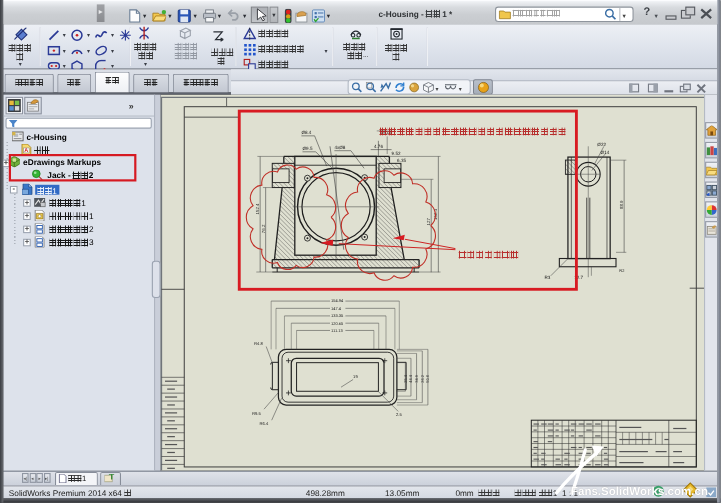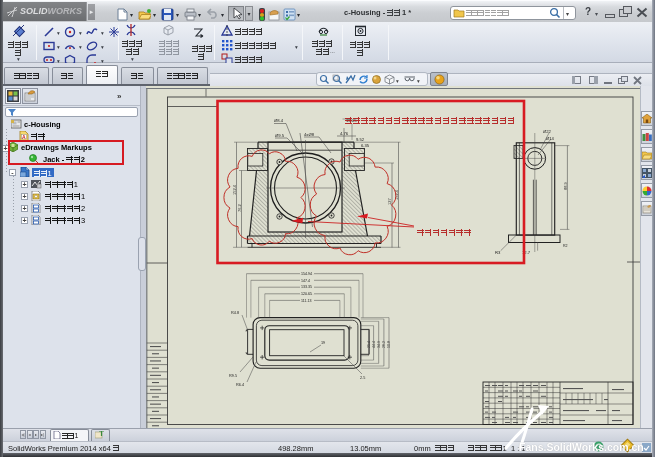--- a/index.html
+++ b/index.html
@@ -32,23 +32,20 @@
 #botborder{position:absolute;left:0;top:453px;width:655px;height:4px;background:linear-gradient(#62656b,#2e3034)}
 .treerow{position:absolute;font-size:7.5px;color:#000;white-space:nowrap;height:10px;line-height:10px}
 .pm{position:absolute;width:7px;height:7px;border:1px solid #98a0ae;background:#fff;
  font-size:7px;line-height:5px;text-align:center;color:#444;font-weight:bold}
 .ticon{display:inline-block;vertical-align:middle;margin-top:-2px}
 .wmtext{position:absolute;color:#fff;font-weight:bold;font-size:10.5px;white-space:nowrap;
  text-shadow:0 0 1px rgba(120,120,120,.6)}
 </style></head><body>
 <div id="win">
     <div id="titlebar"></div>
-    <div id="logo"><svg class="ab" style="left:3px;top:4px" width="13" height="12" viewBox="0 0 13 12">
-        <path d="M2,10 C5,7 8,4 11,1 M1,7 C4,6 7,5 11,4 M6,11 C7,8 8,5 9,1" stroke="#cfd0d2" stroke-width="1" fill="none"></path>
-      </svg>SOLID<span style="color:#b6b7ba">WORKS</span></div>
     <div class="ab" style="left:88px;top:4px;width:7px;height:16px;background:linear-gradient(#9fa1a5,#8a8c90);color:#e8e9eb;font-size:7px;line-height:15px;text-align:center">▸</div>
     <svg class="ab" style="left:116px;top:8px" width="13" height="13" viewBox="0 0 13 13">
       <path d="M2,1 h6 l3,3 v8 h-9 z" fill="#fdfdfd" stroke="#6b7f96" stroke-width="1"></path>
       <path d="M8,1 l0,3 3,0" fill="none" stroke="#6b7f96" stroke-width="1"></path>
     </svg>
     <div class="ab" style="left:130px;top:13px;width:5px;height:4px;color:#2a2d33;font-size:6px;line-height:4px">▾</div>
     <svg class="ab" style="left:138px;top:8px" width="13" height="13" viewBox="0 0 13 13">
       <path d="M1,4 h5 l1,1 h5 v6 h-11 z" fill="#f4c84e" stroke="#a97d1d" stroke-width=".8"></path>
       <path d="M1,11 l2.5,-4.5 h10 L11,11 z" fill="#fadc7d" stroke="#a97d1d" stroke-width=".8"></path>
       <circle cx="11" cy="3" r="2" fill="#43b036"></circle>

